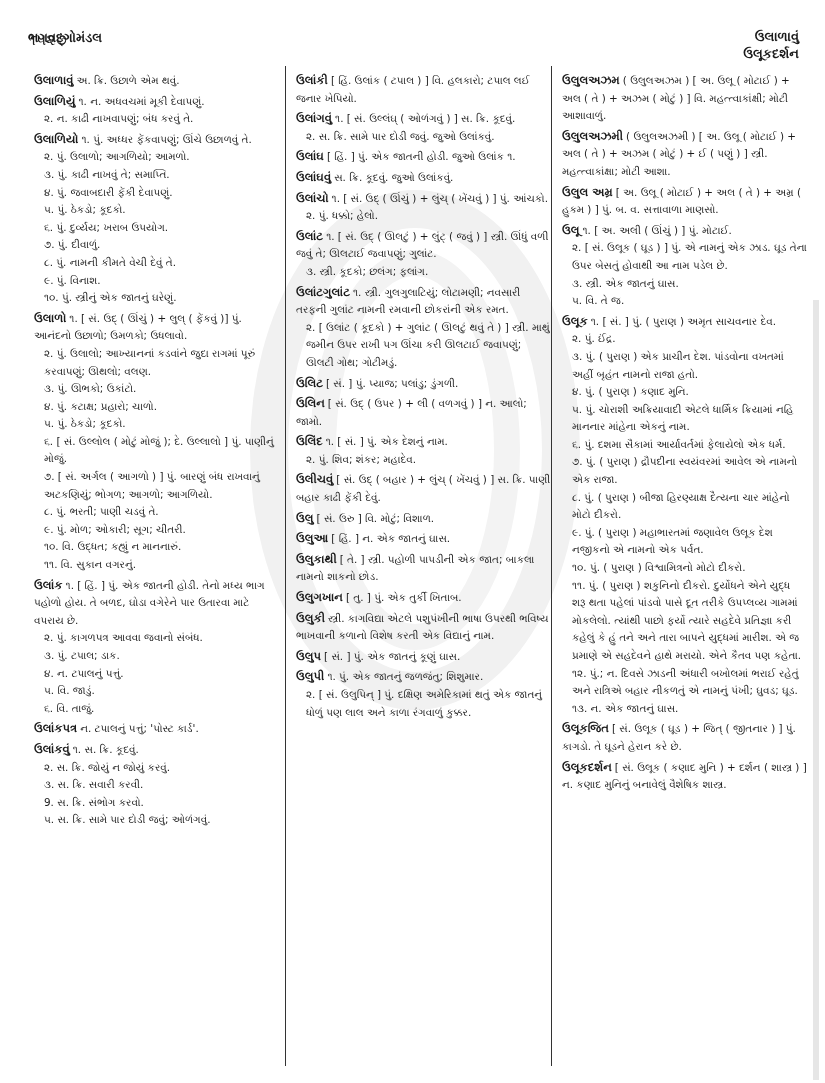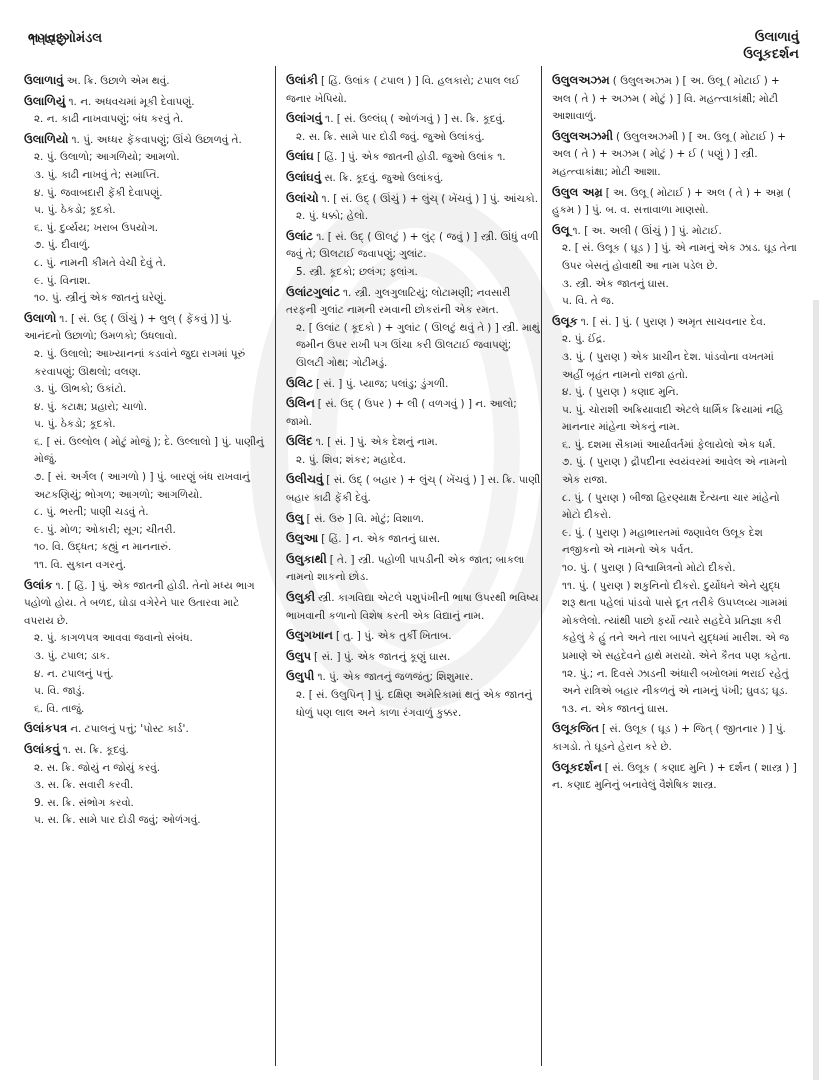--- a/index.html
+++ b/index.html
@@ -12,21 +12,21 @@
   .watermark2 {
     position: absolute; left: 310px; top: 250px; width: 210px; height: 400px;
     border-radius: 50%; border: 26px solid #f3f3f3; z-index: 0;
   }
   .page-header {
     position: absolute; top: 24px; left: 28px; right: 26px; height: 42px; z-index: 1;
   }
   .page-number { position: absolute; left: 0; top: 6px; font-size: 16px; font-weight: normal; }
   .dict-title { position: absolute; left: 0; right: 0; top: 6px; text-align: left; font-size: 13px; font-weight: bold; }
   .guide-words { position: absolute; right: 0; top: 4px; text-align: right; font-size: 13px; font-weight: bold; line-height: 17px; }
-  .columns { position: absolute; top: 66px; left: 18px; width: 785px; height: 1000px; z-index: 1; display: flex; }
+  .columns { position: absolute; top: 66px; left: 28px; width: 785px; height: 1000px; z-index: 1; display: flex; }
   .col { height: 100%; padding: 6px 6px 0 6px; overflow: hidden; }
   .col-1 { width: 258px; border-right: 1.6px solid #333; padding-left: 6px; }
   .col-2 { width: 266px; border-right: 1.6px solid #333; padding-left: 10px; padding-right: 0; }
   .col-3 { width: 261px; padding-left: 10px; }
   .entry { font-size: 10.4px; line-height: 17.6px; margin-bottom: 3px; }
   .headword { font-weight: bold; font-size: 11.6px; margin-right: 3px; }
   .def { }
   .sense { display: block; padding-left: 10px; }
   .sense:first-child { padding-left: 0; }
   .scan-edge { position: absolute; right: 6px; top: 300px; width: 6px; height: 780px; background: #e6e6e6; z-index: 0; }
@@ -56,31 +56,31 @@
       <div class="entry"><span class="headword">ઉલાંક</span><span class="def">૧. [ હિં. ] પું. એક જાતની હોડી. તેનો મધ્ય ભાગ પહોળો હોય. તે બળદ, ઘોડા વગેરેને પાર ઉતારવા માટે વપરાય છે.</span><span class="sense">૨. પું. કાગળપત્ર આવવા જવાનો સંબંધ.</span><span class="sense">૩. પું. ટપાલ; ડાક.</span><span class="sense">૪. ન. ટપાલનું પત્તું.</span><span class="sense">૫. વિ. જાડું.</span><span class="sense">૬. વિ. તાજું.</span></div>
       <div class="entry"><span class="headword">ઉલાંકપત્ર</span><span class="def">ન. ટપાલનું પત્તું; 'પોસ્ટ કાર્ડ'.</span></div>
       <div class="entry"><span class="headword">ઉલાંકવું</span><span class="def">૧. સ. ક્રિ. કૂદવું.</span><span class="sense">૨. સ. ક્રિ. જોયું ન જોયું કરવું.</span><span class="sense">૩. સ. ક્રિ. સવારી કરવી.</span><span class="sense">9. સ. ક્રિ. સંભોગ કરવો.</span><span class="sense">૫. સ. ક્રિ. સામે પાર દોડી જવું; ઓળંગવું.</span></div>
     </section>
   <section class="col col-2">
       <div class="entry"><span class="headword">ઉલાંકી</span><span class="def">[ હિં. ઉલાંક ( ટપાલ ) ] વિ. હલકારો; ટપાલ લઈ જનાર ખેપિયો.</span></div>
       <div class="entry"><span class="headword">ઉલાંગવું</span><span class="def">૧. [ સં. ઉલ્લંઘ્ ( ઓળંગવું ) ] સ. ક્રિ. કૂદવું.</span><span class="sense">૨. સ. ક્રિ. સામે પાર દોડી જવું. જુઓ ઉલાંકવું.</span></div>
       <div class="entry"><span class="headword">ઉલાંઘ</span><span class="def">[ હિં. ] પું. એક જાતની હોડી. જુઓ ઉલાંક ૧.</span></div>
       <div class="entry"><span class="headword">ઉલાંઘવું</span><span class="def">સ. ક્રિ. કૂદવું. જુઓ ઉલાંકવું.</span></div>
       <div class="entry"><span class="headword">ઉલાંચો</span><span class="def">૧. [ સં. ઉદ્ ( ઊંચું ) + લુંચ્ ( ખેંચવું ) ] પું. આંચકો.</span><span class="sense">૨. પું. ધક્કો; હેલો.</span></div>
-      <div class="entry"><span class="headword">ઉલાંટ</span><span class="def">૧. [ સં. ઉદ્ ( ઊલટું ) + લુંટ્ ( જવું ) ] સ્ત્રી. ઊંધું વળી જવું તે; ઊલટાઈ જવાપણું; ગુલાંટ.</span><span class="sense">5. સ્ત્રી. કૂદકો; છલંગ; ફલાંગ.</span></div>
+      <div class="entry"><span class="headword">ઉલાંટ</span><span class="def">૧. [ સં. ઉદ્ ( ઊલટું ) + લુંટ્ ( જવું ) ] સ્ત્રી. ઊંધું વળી જવું તે; ઊલટાઈ જવાપણું; ગુલાંટ.</span><span class="sense">૩. સ્ત્રી. કૂદકો; છલંગ; ફલાંગ.</span></div>
       <div class="entry"><span class="headword">ઉલાંટગુલાંટ</span><span class="def">૧. સ્ત્રી. ગુલગુલાટિયું; લોટામણી; નવસારી તરફની ગુલાંટ નામની રમવાની છોકરાંની એક રમત.</span><span class="sense">૨. [ ઉલાંટ ( કૂદકો ) + ગુલાંટ ( ઊલટું થવું તે ) ] સ્ત્રી. માથું જમીન ઉપર રાખી પગ ઊંચા કરી ઊલટાઈ જવાપણું; ઊલટી ગોથ; ગોટીમડું.</span></div>
       <div class="entry"><span class="headword">ઉલિટ</span><span class="def">[ સં. ] પું. પ્યાજ; પલાંડુ; ડુંગળી.</span></div>
       <div class="entry"><span class="headword">ઉલિન</span><span class="def">[ સં. ઉદ્ ( ઉપર ) + લી ( વળગવું ) ] ન. આલો; જામો.</span></div>
       <div class="entry"><span class="headword">ઉલિંદ</span><span class="def">૧. [ સં. ] પું. એક દેશનું નામ.</span><span class="sense">૨. પું. શિવ; શંકર; મહાદેવ.</span></div>
       <div class="entry"><span class="headword">ઉલીચવું</span><span class="def">[ સં. ઉદ્ ( બહાર ) + લુંચ્ ( ખેંચવું ) ] સ. ક્રિ. પાણી બહાર કાઢી ફેંકી દેવું.</span></div>
       <div class="entry"><span class="headword">ઉલુ</span><span class="def">[ સં. ઉરુ ] વિ. મોટું; વિશાળ.</span></div>
       <div class="entry"><span class="headword">ઉલુઆ</span><span class="def">[ હિં. ] ન. એક જાતનું ઘાસ.</span></div>
       <div class="entry"><span class="headword">ઉલુકાથી</span><span class="def">[ તે. ] સ્ત્રી. પહોળી પાપડીની એક જાત; બાકલા નામનો શાકનો છોડ.</span></div>
+      <div class="entry"><span class="headword">ઉલુગખાન</span><span class="def">[ તુ. ] પું. એક તુર્કી ખિતાબ.</span></div>
       <div class="entry"><span class="headword">ઉલુકી</span><span class="def">સ્ત્રી. કાગવિદ્યા એટલે પશુપંખીની ભાષા ઉપરથી ભવિષ્ય ભાખવાની કળાનો વિશેષ કરતી એક વિદ્યાનું નામ.</span></div>
-      <div class="entry"><span class="headword">ઉલુગખાન</span><span class="def">[ તુ. ] પું. એક તુર્કી ખિતાબ.</span></div>
       <div class="entry"><span class="headword">ઉલુપ</span><span class="def">[ સં. ] પું. એક જાતનું કૂણું ઘાસ.</span></div>
       <div class="entry"><span class="headword">ઉલુપી</span><span class="def">૧. પું. એક જાતનું જળજંતુ; શિશુમાર.</span><span class="sense">૨. [ સં. ઉલુપિન્ ] પું. દક્ષિણ અમેરિકામાં થતું એક જાતનું ધોળું પણ લાલ અને કાળા રંગવાળું કુક્કર.</span></div>
     </section>
   <section class="col col-3">
       <div class="entry"><span class="headword">ઉલુલઅઝમ</span><span class="def">( ઉલુલઅઝમ ) [ અ. ઉલૂ ( મોટાઈ ) + અલ ( તે ) + અઝમ ( મોટું ) ] વિ. મહત્ત્વાકાંક્ષી; મોટી આશાવાળું.</span></div>
       <div class="entry"><span class="headword">ઉલુલઅઝમી</span><span class="def">( ઉલુલઅઝમી ) [ અ. ઉલૂ ( મોટાઈ ) + અલ ( તે ) + અઝમ ( મોટું ) + ઈ ( પણું ) ] સ્ત્રી. મહત્ત્વાકાંક્ષા; મોટી આશા.</span></div>
       <div class="entry"><span class="headword">ઉલુલ અમ્ર</span><span class="def">[ અ. ઉલૂ ( મોટાઈ ) + અલ ( તે ) + અમ્ર ( હુકમ ) ] પું. બ. વ. સત્તાવાળા માણસો.</span></div>
       <div class="entry"><span class="headword">ઉલૂ</span><span class="def">૧. [ અ. અલી ( ઊંચું ) ] પું. મોટાઈ.</span><span class="sense">૨. [ સં. ઉલૂક ( ઘૂડ ) ] પું. એ નામનું એક ઝાડ. ઘૂડ તેના ઉપર બેસતું હોવાથી આ નામ પડેલ છે.</span><span class="sense">૩. સ્ત્રી. એક જાતનું ઘાસ.</span><span class="sense">૫. વિ. તે જ.</span></div>
       <div class="entry"><span class="headword">ઉલૂક</span><span class="def">૧. [ સં. ] પું. ( પુરાણ ) અમૃત સાચવનાર દેવ.</span><span class="sense">૨. પું. ઈંદ્ર.</span><span class="sense">૩. પું. ( પુરાણ ) એક પ્રાચીન દેશ. પાંડવોના વખતમાં અહીં બૃહંત નામનો રાજા હતો.</span><span class="sense">૪. પું. ( પુરાણ ) કણાદ મુનિ.</span><span class="sense">૫. પું. ચોરાશી અક્રિયાવાદી એટલે ધાર્મિક ક્રિયામાં નહિ માનનાર માંહેના એકનું નામ.</span><span class="sense">૬. પું. દશમા સૈકામાં આર્યાવર્તમાં ફેલાયેલો એક ધર્મ.</span><span class="sense">૭. પું. ( પુરાણ ) દ્રૌપદીના સ્વયંવરમાં આવેલ એ નામનો એક રાજા.</span><span class="sense">૮. પું. ( પુરાણ ) બીજા હિરણ્યાક્ષ દૈત્યના ચાર માંહેનો મોટો દીકરો.</span><span class="sense">૯. પું. ( પુરાણ ) મહાભારતમાં જણાવેલ ઉલૂક દેશ નજીકનો એ નામનો એક પર્વત.</span><span class="sense">૧૦. પું. ( પુરાણ ) વિશ્વામિત્રનો મોટો દીકરો.</span><span class="sense">૧૧. પું. ( પુરાણ ) શકુનિનો દીકરો. દુર્યોધને એને યુદ્ધ શરૂ થતા પહેલાં પાંડવો પાસે દૂત તરીકે ઉપપ્લવ્ય ગામમાં મોકલેલો. ત્યાંથી પાછો ફર્યો ત્યારે સહદેવે પ્રતિજ્ઞા કરી કહેલું કે હું તને અને તારા બાપને યુદ્ધમાં મારીશ. એ જ પ્રમાણે એ સહદેવને હાથે મરાયો. એને કૈતવ પણ કહેતા.</span><span class="sense">૧૨. પું.; ન. દિવસે ઝાડની અંધારી બખોલમાં ભરાઈ રહેતું અને રાત્રિએ બહાર નીકળતું એ નામનું પંખી; ઘુવડ; ઘૂડ.</span><span class="sense">૧૩. ન. એક જાતનું ઘાસ.</span></div>
       <div class="entry"><span class="headword">ઉલૂકજિત</span><span class="def">[ સં. ઉલૂક ( ઘૂડ ) + જિત્ ( જીતનાર ) ] પું. કાગડો. તે ઘૂડને હેરાન કરે છે.</span></div>

